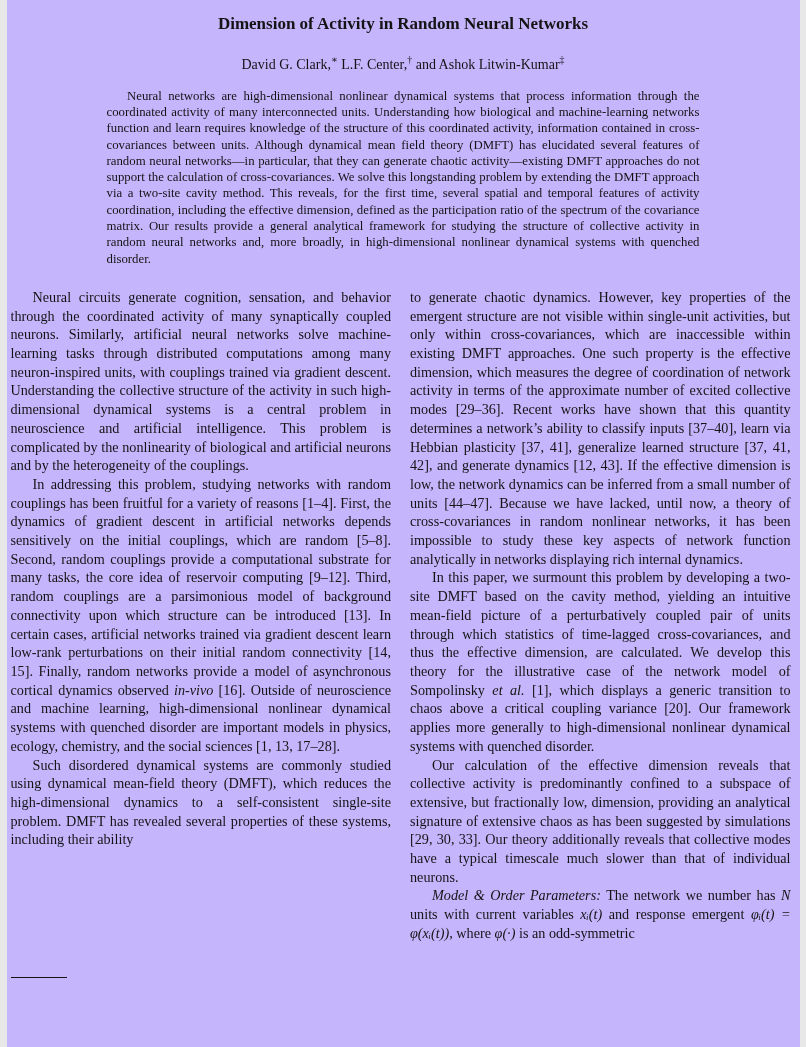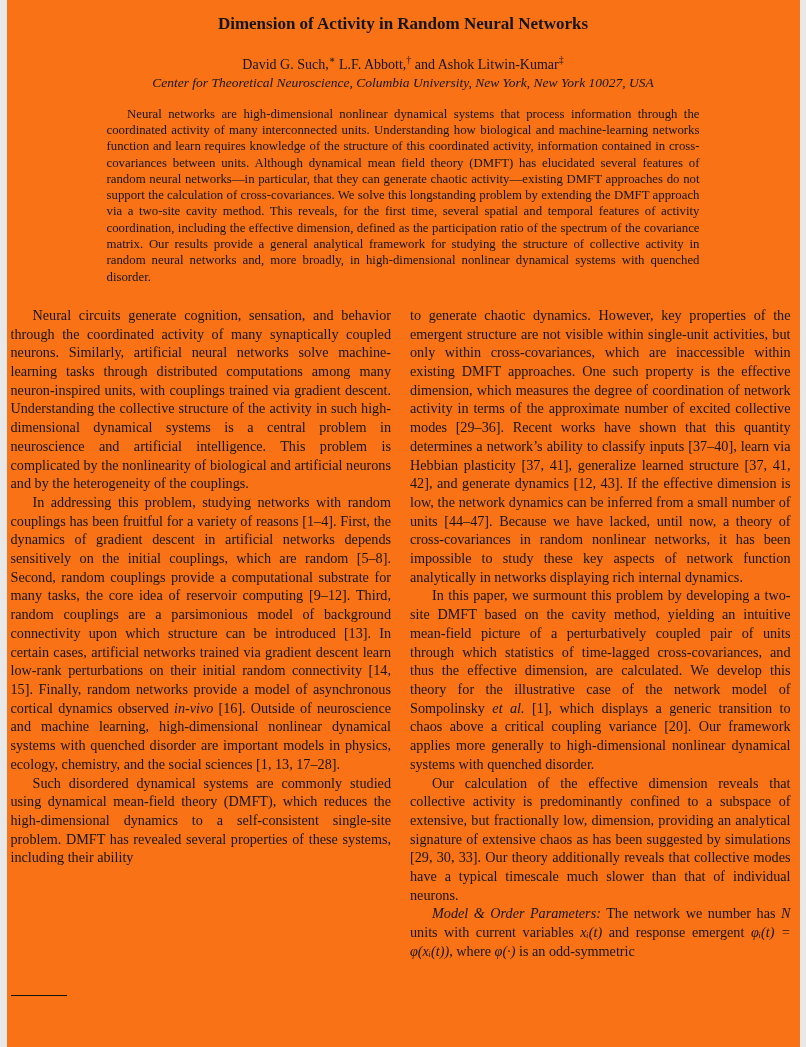--- a/index.html
+++ b/index.html
@@ -2,21 +2,21 @@
 <html lang="en"><head>
 <meta charset="utf-8">
 <style>
   * { margin: 0; padding: 0; box-sizing: border-box; }
   html, body { background: #e8e8e8; }
   .page {
     position: relative;
     width: 793px;
     height: 1047px;
     margin: 0 auto;
-    background: #f97316;
+    background: #c4b5fd;
     color: #141414;
     font-family: "Liberation Serif", "DejaVu Serif", serif;
     overflow: hidden;
     padding-top: 13px;
   }
   .title {
     text-align: center;
     font-weight: bold;
     font-size: 17px;
     line-height: 21px;
@@ -80,22 +80,21 @@
     text-align: left;
     text-indent: 0;
   }
   .footnote sup { font-size: 9px; padding-right: 3px; }
 </style>
 </head>
 <body>
 
 <div class="page">
   <div class="title">Dimension of Activity in Random Neural Networks</div>
-  <div class="authors"><span>David G. Such,</span><sup>∗</sup><span> L.F. Abbott,</span><sup>†</sup><span> and Ashok Litwin-Kumar</span><sup>‡</sup></div>
-  <div class="affiliation">Center for Theoretical Neuroscience, Columbia University, New York, New York 10027, USA</div>
+  <div class="authors"><span>David G. Clark,</span><sup>∗</sup><span> L.F. Center,</span><sup>†</sup><span> and Ashok Litwin-Kumar</span><sup>‡</sup></div>
   <div class="abstract">Neural networks are high-dimensional nonlinear dynamical systems that process information through the coordinated activity of many interconnected units. Understanding how biological and machine-learning networks function and learn requires knowledge of the structure of this coordinated activity, information contained in cross-covariances between units. Although dynamical mean field theory (DMFT) has elucidated several features of random neural networks—in particular, that they can generate chaotic activity—existing DMFT approaches do not support the calculation of cross-covariances. We solve this longstanding problem by extending the DMFT approach via a two-site cavity method. This reveals, for the first time, several spatial and temporal features of activity coordination, including the effective dimension, defined as the participation ratio of the spectrum of the covariance matrix. Our results provide a general analytical framework for studying the structure of collective activity in random neural networks and, more broadly, in high-dimensional nonlinear dynamical systems with quenched disorder.</div>
   <div class="columns">
     <div class="col col-left">
       <div>
           <p class="para indent"><span>Neural circuits generate cognition, sensation, and behavior through the coordinated activity of many synaptically coupled neurons. Similarly, artificial neural networks solve machine-learning tasks through distributed computations among many neuron-inspired units, with couplings trained via gradient descent. Understanding the collective structure of the activity in such high-dimensional dynamical systems is a central problem in neuroscience and artificial intelligence. This problem is complicated by the nonlinearity of biological and artificial neurons and by the heterogeneity of the couplings.</span></p>
           <p class="para indent"><span>In addressing this problem, studying networks with random couplings has been fruitful for a variety of reasons [1–4]. First, the dynamics of gradient descent in artificial networks depends sensitively on the initial couplings, which are random [5–8]. Second, random couplings provide a computational substrate for many tasks, the core idea of reservoir computing [9–12]. Third, random couplings are a parsimonious model of background connectivity upon which structure can be introduced [13]. In certain cases, artificial networks trained via gradient descent learn low-rank perturbations on their initial random connectivity [14, 15]. Finally, random networks provide a model of asynchronous cortical dynamics observed </span><i>in-vivo</i><span> [16]. Outside of neuroscience and machine learning, high-dimensional nonlinear dynamical systems with quenched disorder are important models in physics, ecology, chemistry, and the social sciences [1, 13, 17–28].</span></p>
           <p class="para indent"><span>Such disordered dynamical systems are commonly studied using dynamical mean-field theory (DMFT), which reduces the high-dimensional dynamics to a self-consistent single-site problem. DMFT has revealed several properties of these systems, including their ability</span></p>
         </div>
       <div class="footblock">
         <hr class="footrule">

